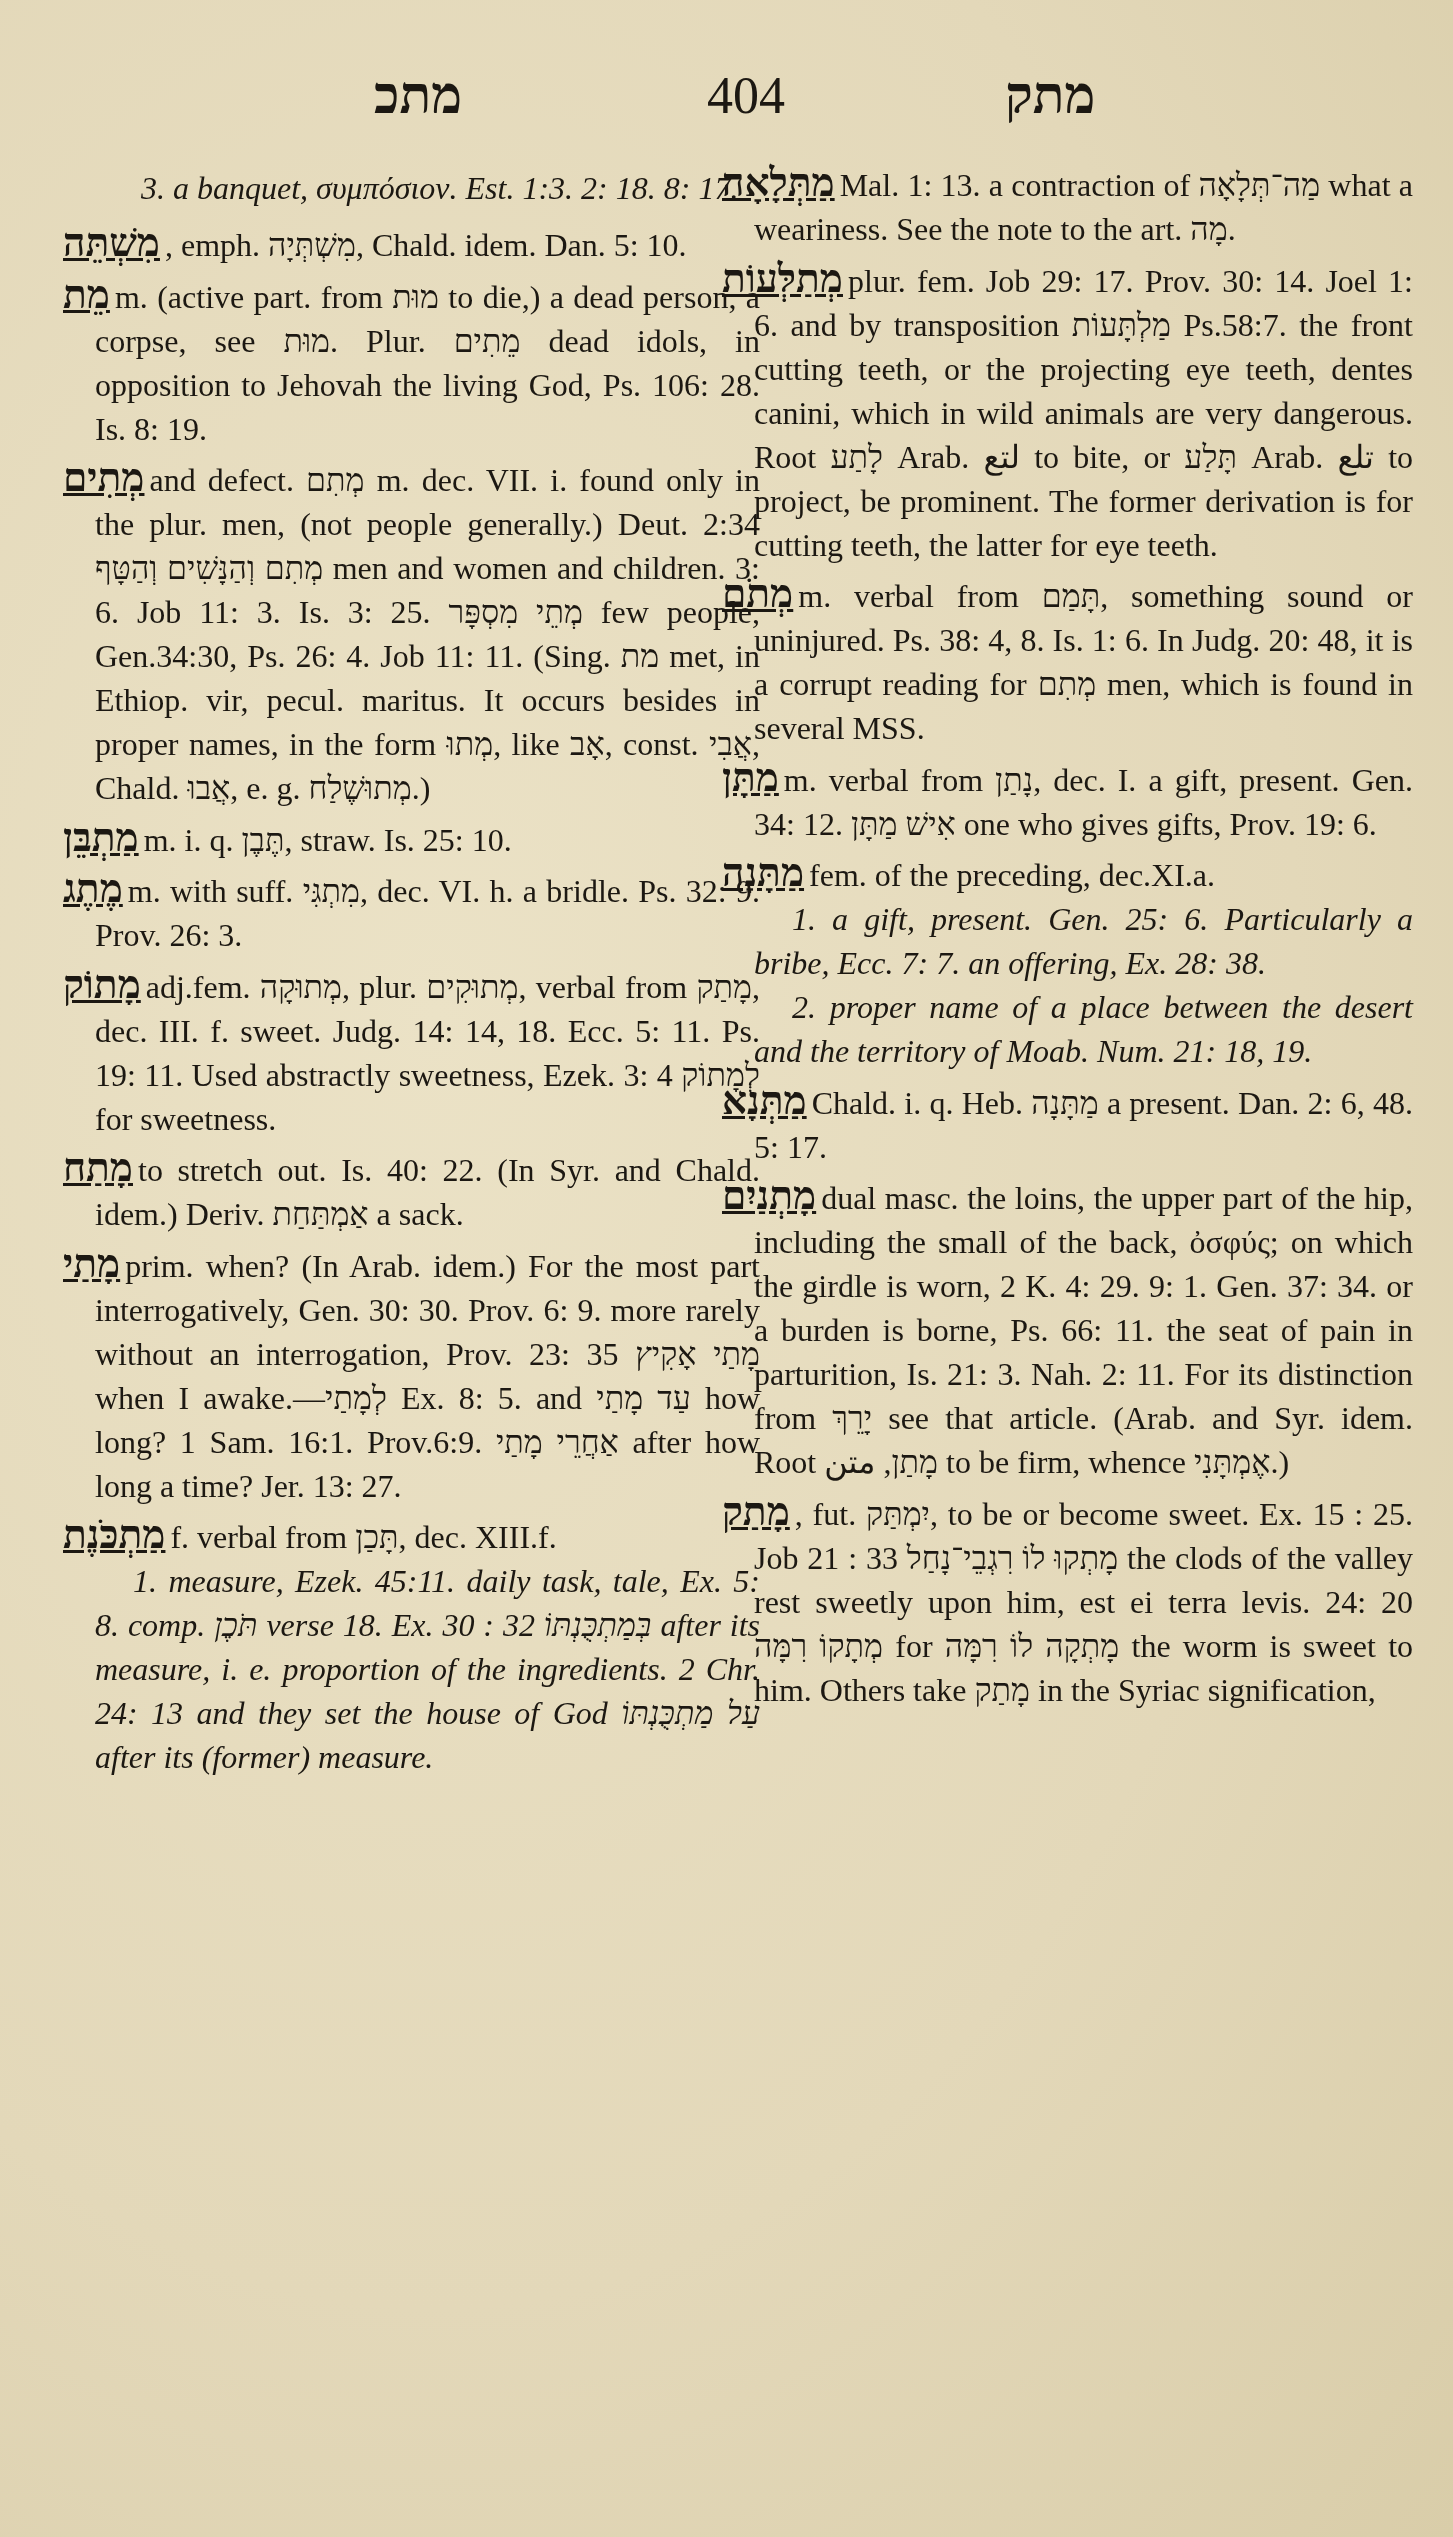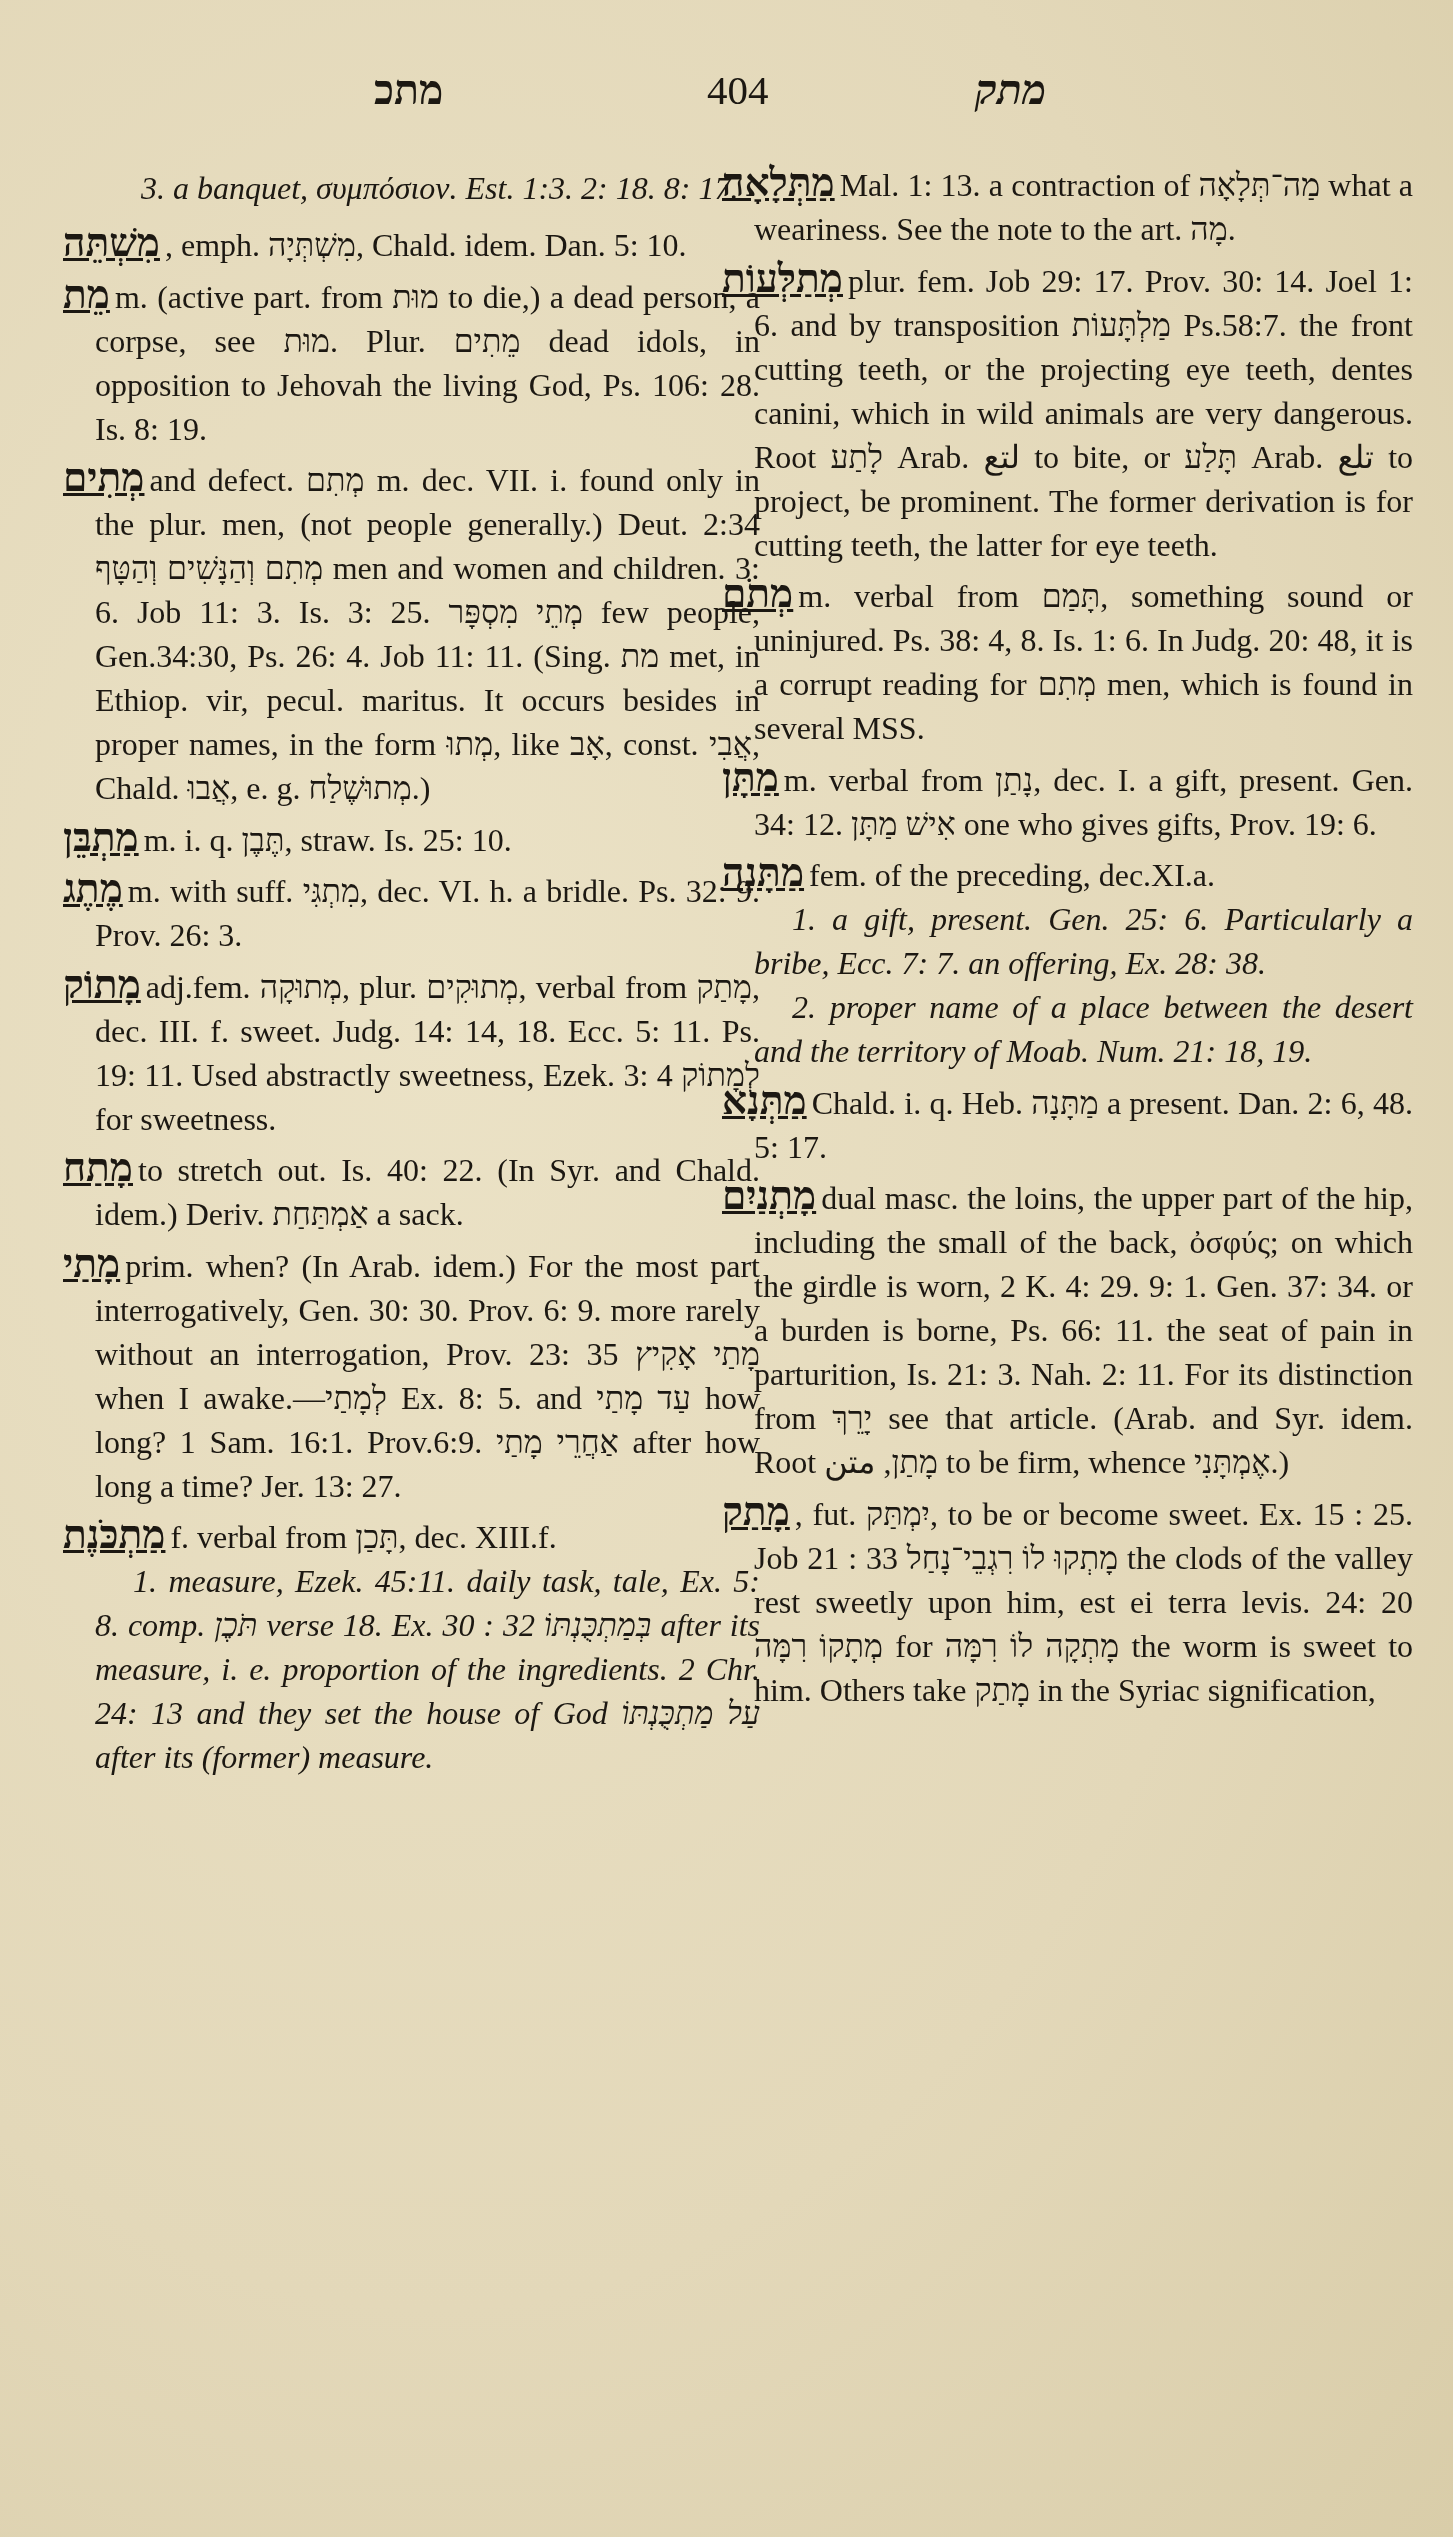--- a/index.html
+++ b/index.html
@@ -8,25 +8,25 @@
     background: #e6dcbf;
     background-image: radial-gradient(ellipse at 30% 40%, #ebe2c6 0%, #e3d8b9 60%, #d9cda9 100%);
     font-family: "DejaVu Serif", "Liberation Serif", serif;
     color: #1c1812;
     position: relative;
     overflow: hidden;
   }
   .page { position: absolute; left: 0; top: 0; width: 1454px; height: 2538px; }
   .running-head {
     position: absolute; top: 60px; left: 0; width: 1454px; height: 57px;
-    font-family: "Liberation Serif", serif; font-size: 41px;
+    font-family: "Liberation Serif", serif; font-size: 52px;
   }
   .rh-left  { position: absolute; left: 374px; top: 6.3px; direction: rtl; font-weight: bold; }
   .rh-num   { position: absolute; left: 707px; top: 6.3px; }
-  .rh-right { position: absolute; left: 975px; top: 6.3px; direction: rtl; font-weight: bold; font-style: italic; }
+  .rh-right { position: absolute; left: 1005px; top: 6.3px; direction: rtl; font-weight: bold; }
 
   .col {
     position: absolute; top: 158px;
     font-family: "Liberation Serif", serif;
     font-size: 32px; line-height: 44px;
     text-align: justify;
   }
   .col-left  { left: 95px; width: 665px; }
   .col-right { left: 754px; width: 659px; }
 

